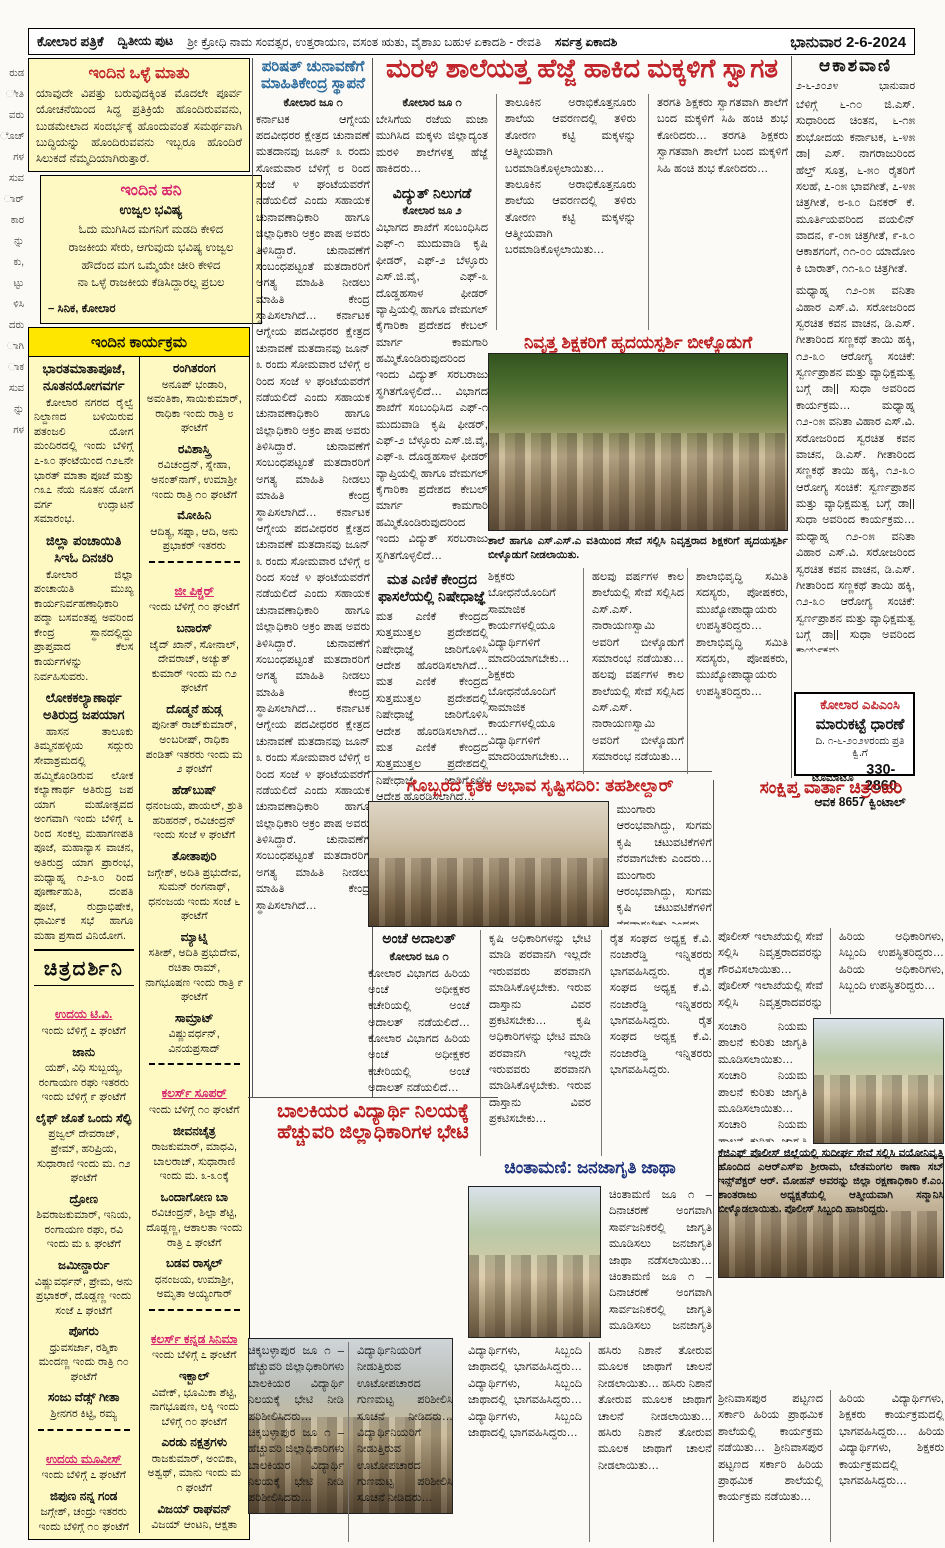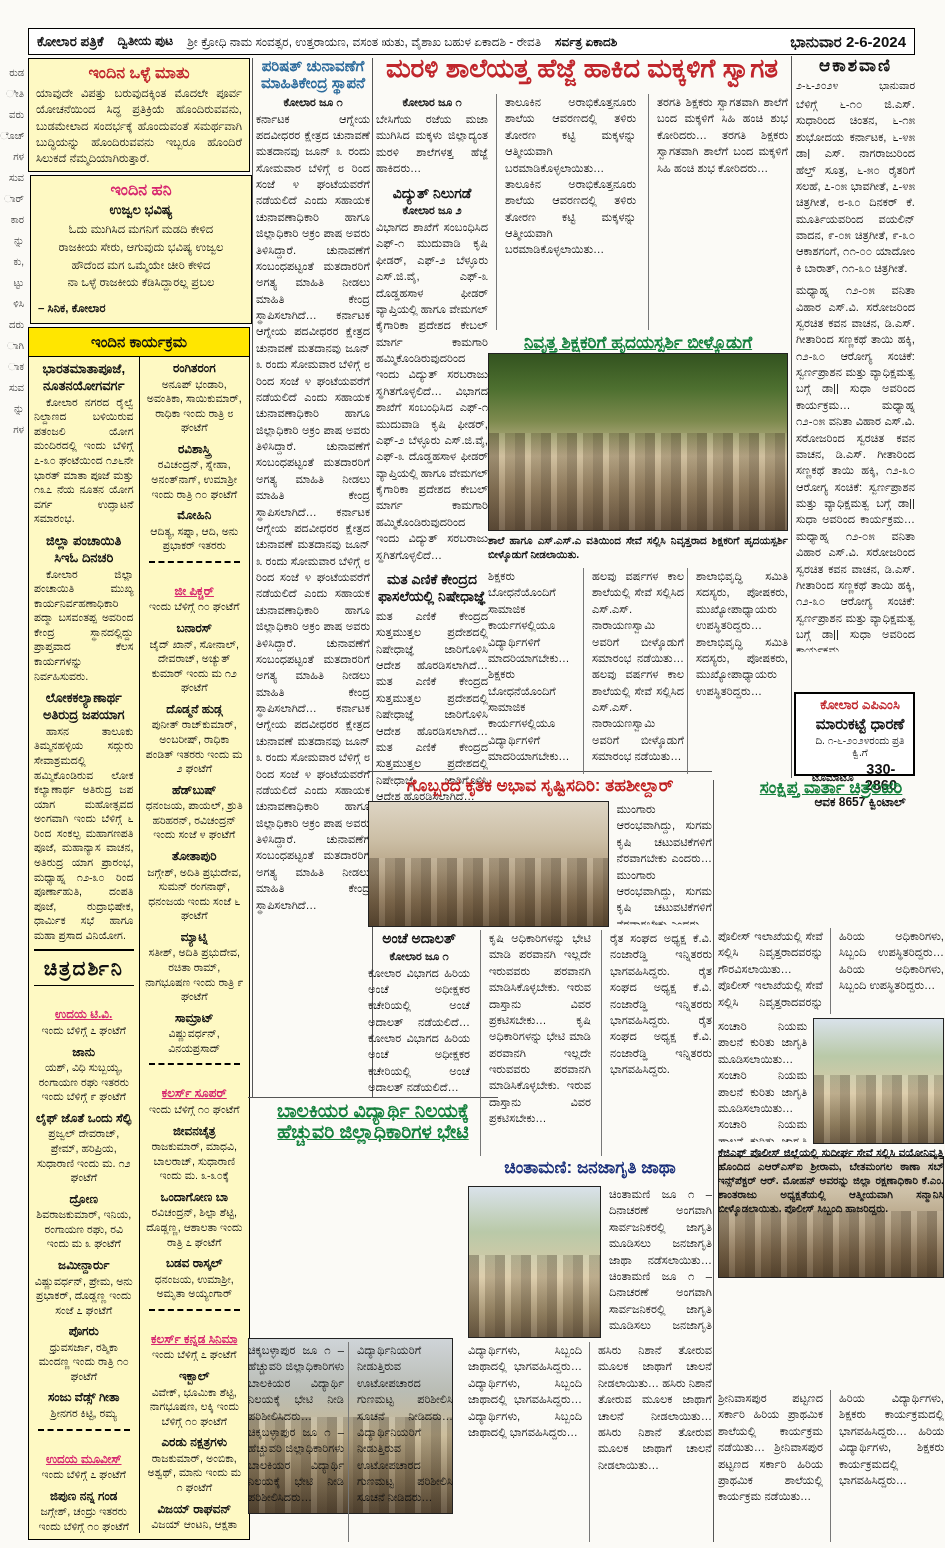--- a/index.html
+++ b/index.html
@@ -13,24 +13,24 @@
   .mh-edition{font-weight:bold;font-size:12.5px;}
   .mh-panch{font-size:12px;}
   .mh-note{font-weight:bold;font-size:12px;}
   .mh-date{font-weight:bold;font-size:15px;margin-left:auto;}
   
   .strip{left:0;top:62px;width:24px;height:1470px;overflow:hidden;font-size:10px;color:#444;
          text-align:right;line-height:2.1;white-space:pre-line;}
   
   .box{border:1.5px solid #000;background:#fef9c3;padding:4px 7px;overflow:hidden;}
   .gw{left:28px;top:58px;width:222px;height:114px;}
-  .hani{left:30px;top:175px;width:222px;height:149px;}
+  .hani{left:40px;top:175px;width:222px;height:149px;}
   .prog{left:28px;top:327px;width:222px;height:1213px;padding:0;}
   .box-title{font-weight:bold;text-align:center;font-size:16px;margin:1px 0 3px;}
-  .c-red{color:#c0262c;} .c-pink{color:#d6256e;} .c-maroon{color:#15803d;text-decoration:underline;}
+  .c-red{color:#c0262c;} .c-pink{color:#d6256e;} .c-maroon{color:#b91c1c;}
   .c-blue{color:#1a2f7a;} .c-teal{color:#2b6a9b;} .c-brightred{color:#c01f1f;}
   .gw-body{font-size:11.5px;text-align:justify;line-height:1.42;}
   .credit{text-align:left;font-weight:bold;font-size:11.5px;margin-top:10px;}
   .hani-sub{text-align:center;font-weight:bold;font-size:13px;margin:2px 0 3px;}
   .hani-lines{font-size:11.5px;text-align:center;line-height:1.55;white-space:pre-line;}
   .prog-head{background:#ffe600;border-bottom:1.5px solid #000;font-weight:bold;font-size:15px;
              text-align:center;padding:5px 0;}
   .prog-cols{display:flex;height:1176px;overflow:hidden;}
   .prog-col{width:50%;padding:4px 5px;overflow:hidden;}
   .prog-col:first-child{border-right:1px solid #000;}

